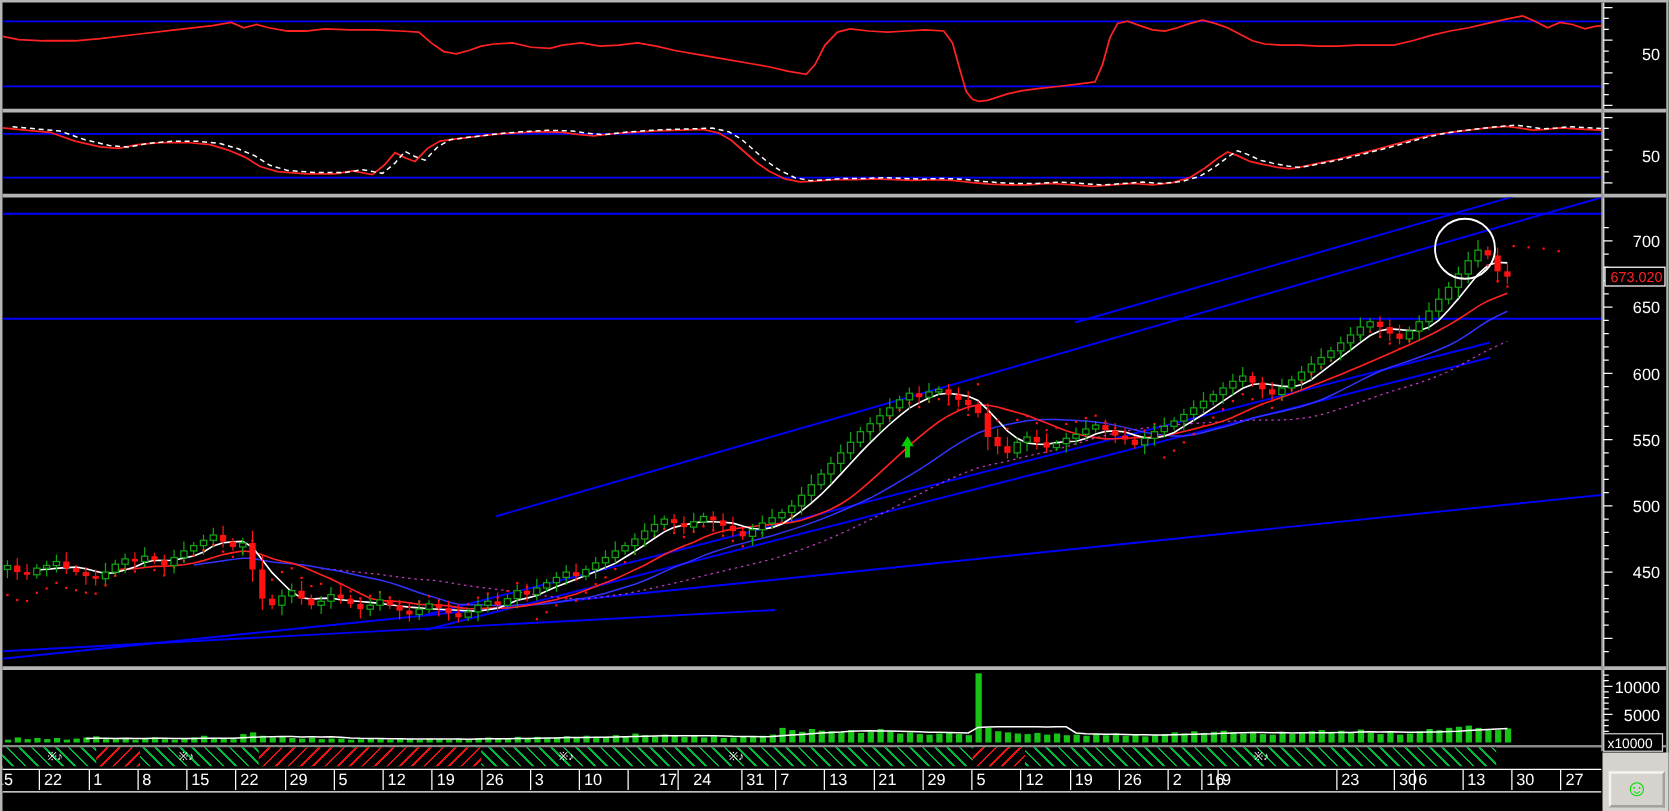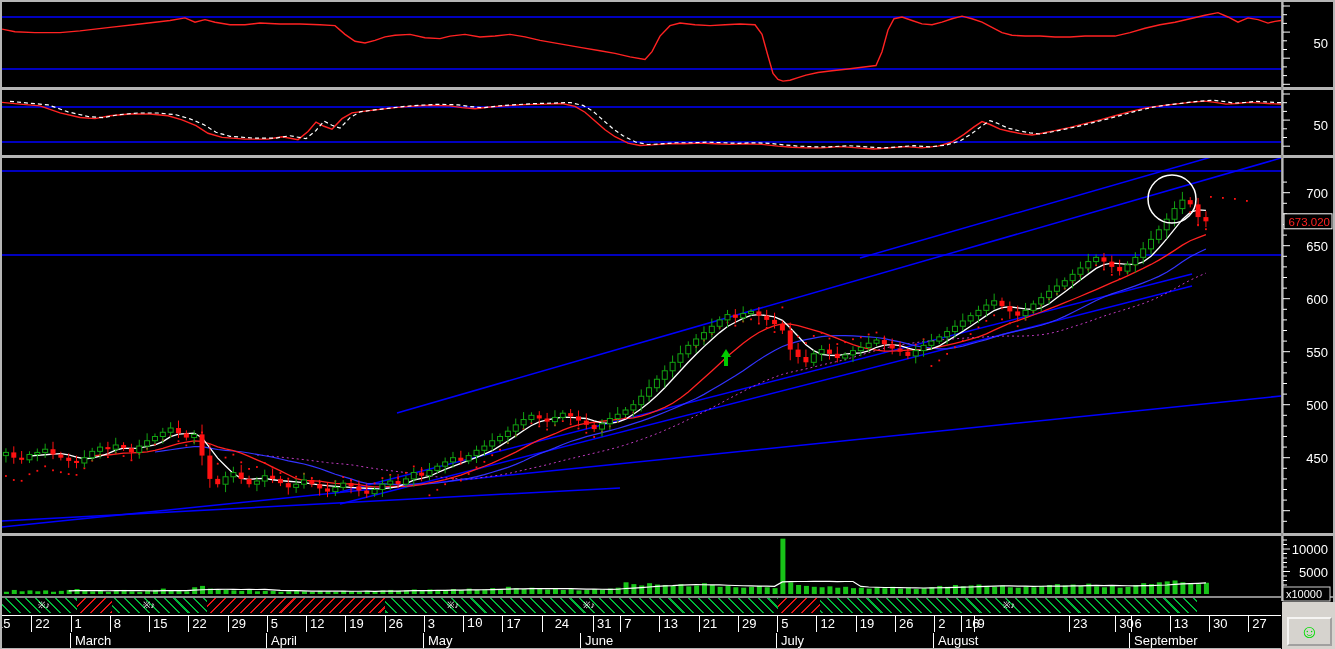--- a/index.html
+++ b/index.html
@@ -819,48 +819,39 @@
       <div class="daycell" style="left: 68.52px; width: 39.26px;">1</div>
       <div class="daycell" style="left: 107.78px; width: 39.26px;">8</div>
       <div class="daycell" style="left: 147.04px; width: 39.26px;">15</div>
       <div class="daycell" style="left: 186.3px; width: 39.26px;">22</div>
       <div class="daycell" style="left: 225.56px; width: 39.26px;">29</div>
       <div class="daycell" style="left: 264.82px; width: 39.26px;">5</div>
       <div class="daycell" style="left: 304.08px; width: 39.26px;">12</div>
       <div class="daycell" style="left: 343.34px; width: 39.26px;">19</div>
       <div class="daycell" style="left: 382.6px; width: 39.26px;">26</div>
       <div class="daycell" style="left: 421.86px; width: 39.26px;">3</div>
-      <div class="daycell" style="left: 461.12px; width: 39.26px; font-family: Liberation Mono, monospace;">10</div>
-      <div class="daycell" style="left: 500.38px; width: 39.26px;">17</div>
+      <div class="daycell" style="left: 461.12px; width: 39.26px;">10</div>
+      <div class="daycell" style="left: 500.38px; width: 39.26px; text-align: right;">17</div>
       <div class="daycell" style="left: 539.64px; width: 39.26px; padding-left: 12px;">24</div>
       <div class="daycell" style="left: 591px; width: 39.26px;">31</div>
       <div class="daycell" style="left: 618.16px; width: 39.26px;">7</div>
       <div class="daycell" style="left: 657.42px; width: 39.26px;">13</div>
       <div class="daycell" style="left: 696.68px; width: 39.26px;">21</div>
       <div class="daycell" style="left: 735.94px; width: 39.26px;">29</div>
       <div class="daycell" style="left: 775.2px; width: 39.26px;">5</div>
       <div class="daycell" style="left: 814.46px; width: 39.26px;">12</div>
       <div class="daycell" style="left: 853.72px; width: 39.26px;">19</div>
       <div class="daycell" style="left: 892.98px; width: 39.26px;">26</div>
       <div class="daycell" style="left: 932.24px; width: 39.26px;">2</div>
       <div class="daycell" style="left: 971.5px; width: 39.26px;">9</div>
       <div class="daycell" style="left: 959px; width: 39.26px;">16</div>
       <div class="daycell" style="left: 1026px; width: 39.26px; margin-left: 41px;">23</div>
       <div class="daycell" style="left: 1089.28px; width: 39.26px; margin-left: 24px;">30</div>
       <div class="daycell" style="left: 1128.54px; width: 39.26px;">6</div>
       <div class="daycell" style="left: 1167.8px; width: 39.26px;">13</div>
       <div class="daycell" style="left: 1207.06px; width: 39.26px;">30</div>
       <div class="daycell" style="left: 1246.32px; width: 39.26px;">27</div>
     </div>
-  <div id="monthrow" class="monthrow">
-      <div class="monthcell" style="left: 68px; width: 196px;">March</div>
-      <div class="monthcell" style="left: 264px; width: 157px;">April</div>
-      <div class="monthcell" style="left: 421px; width: 157px;">May</div>
-      <div class="monthcell" style="left: 578px; width: 196px;">June</div>
-      <div class="monthcell" style="left: 774px; width: 157px;">July</div>
-      <div class="monthcell" style="left: 931px; width: 196px;">August</div>
-      <div class="monthcell" style="left: 1127px; width: 152px;">September</div>
-    </div>
   <div class="corner"></div>
   <button class="smiley-btn">
     <span>☺</span>
   </button>
 </div>
 
 </body></html>

